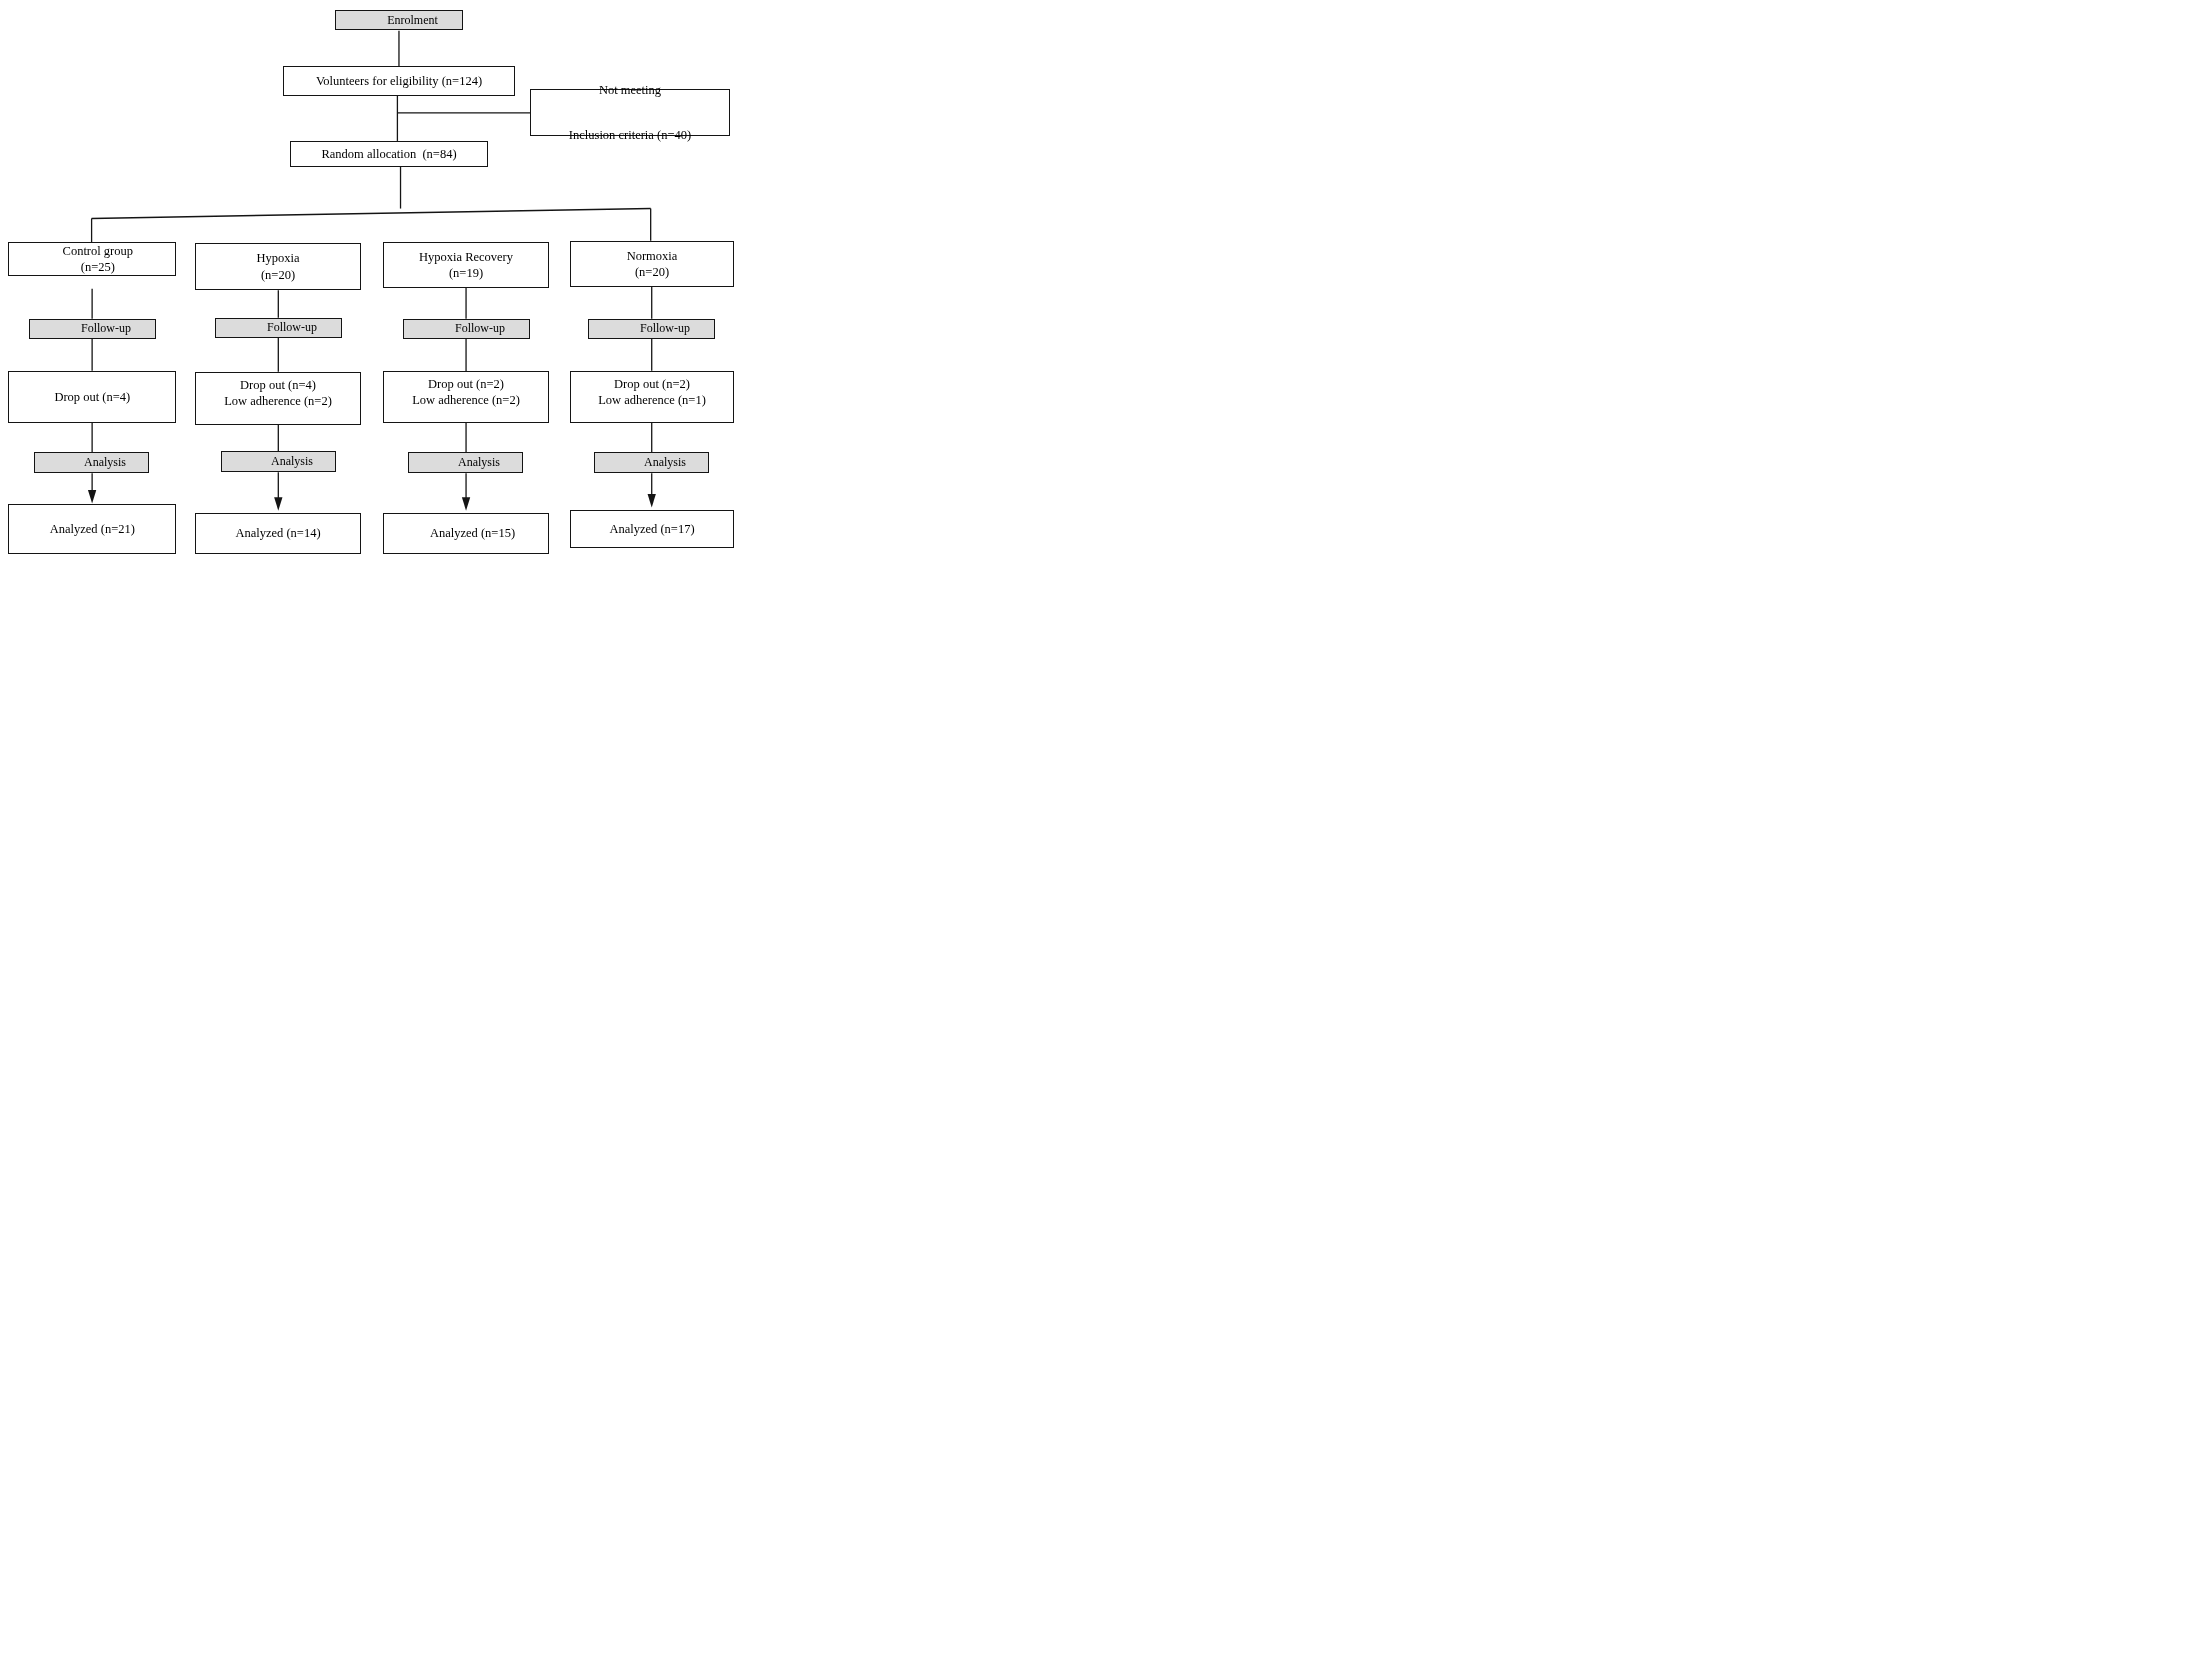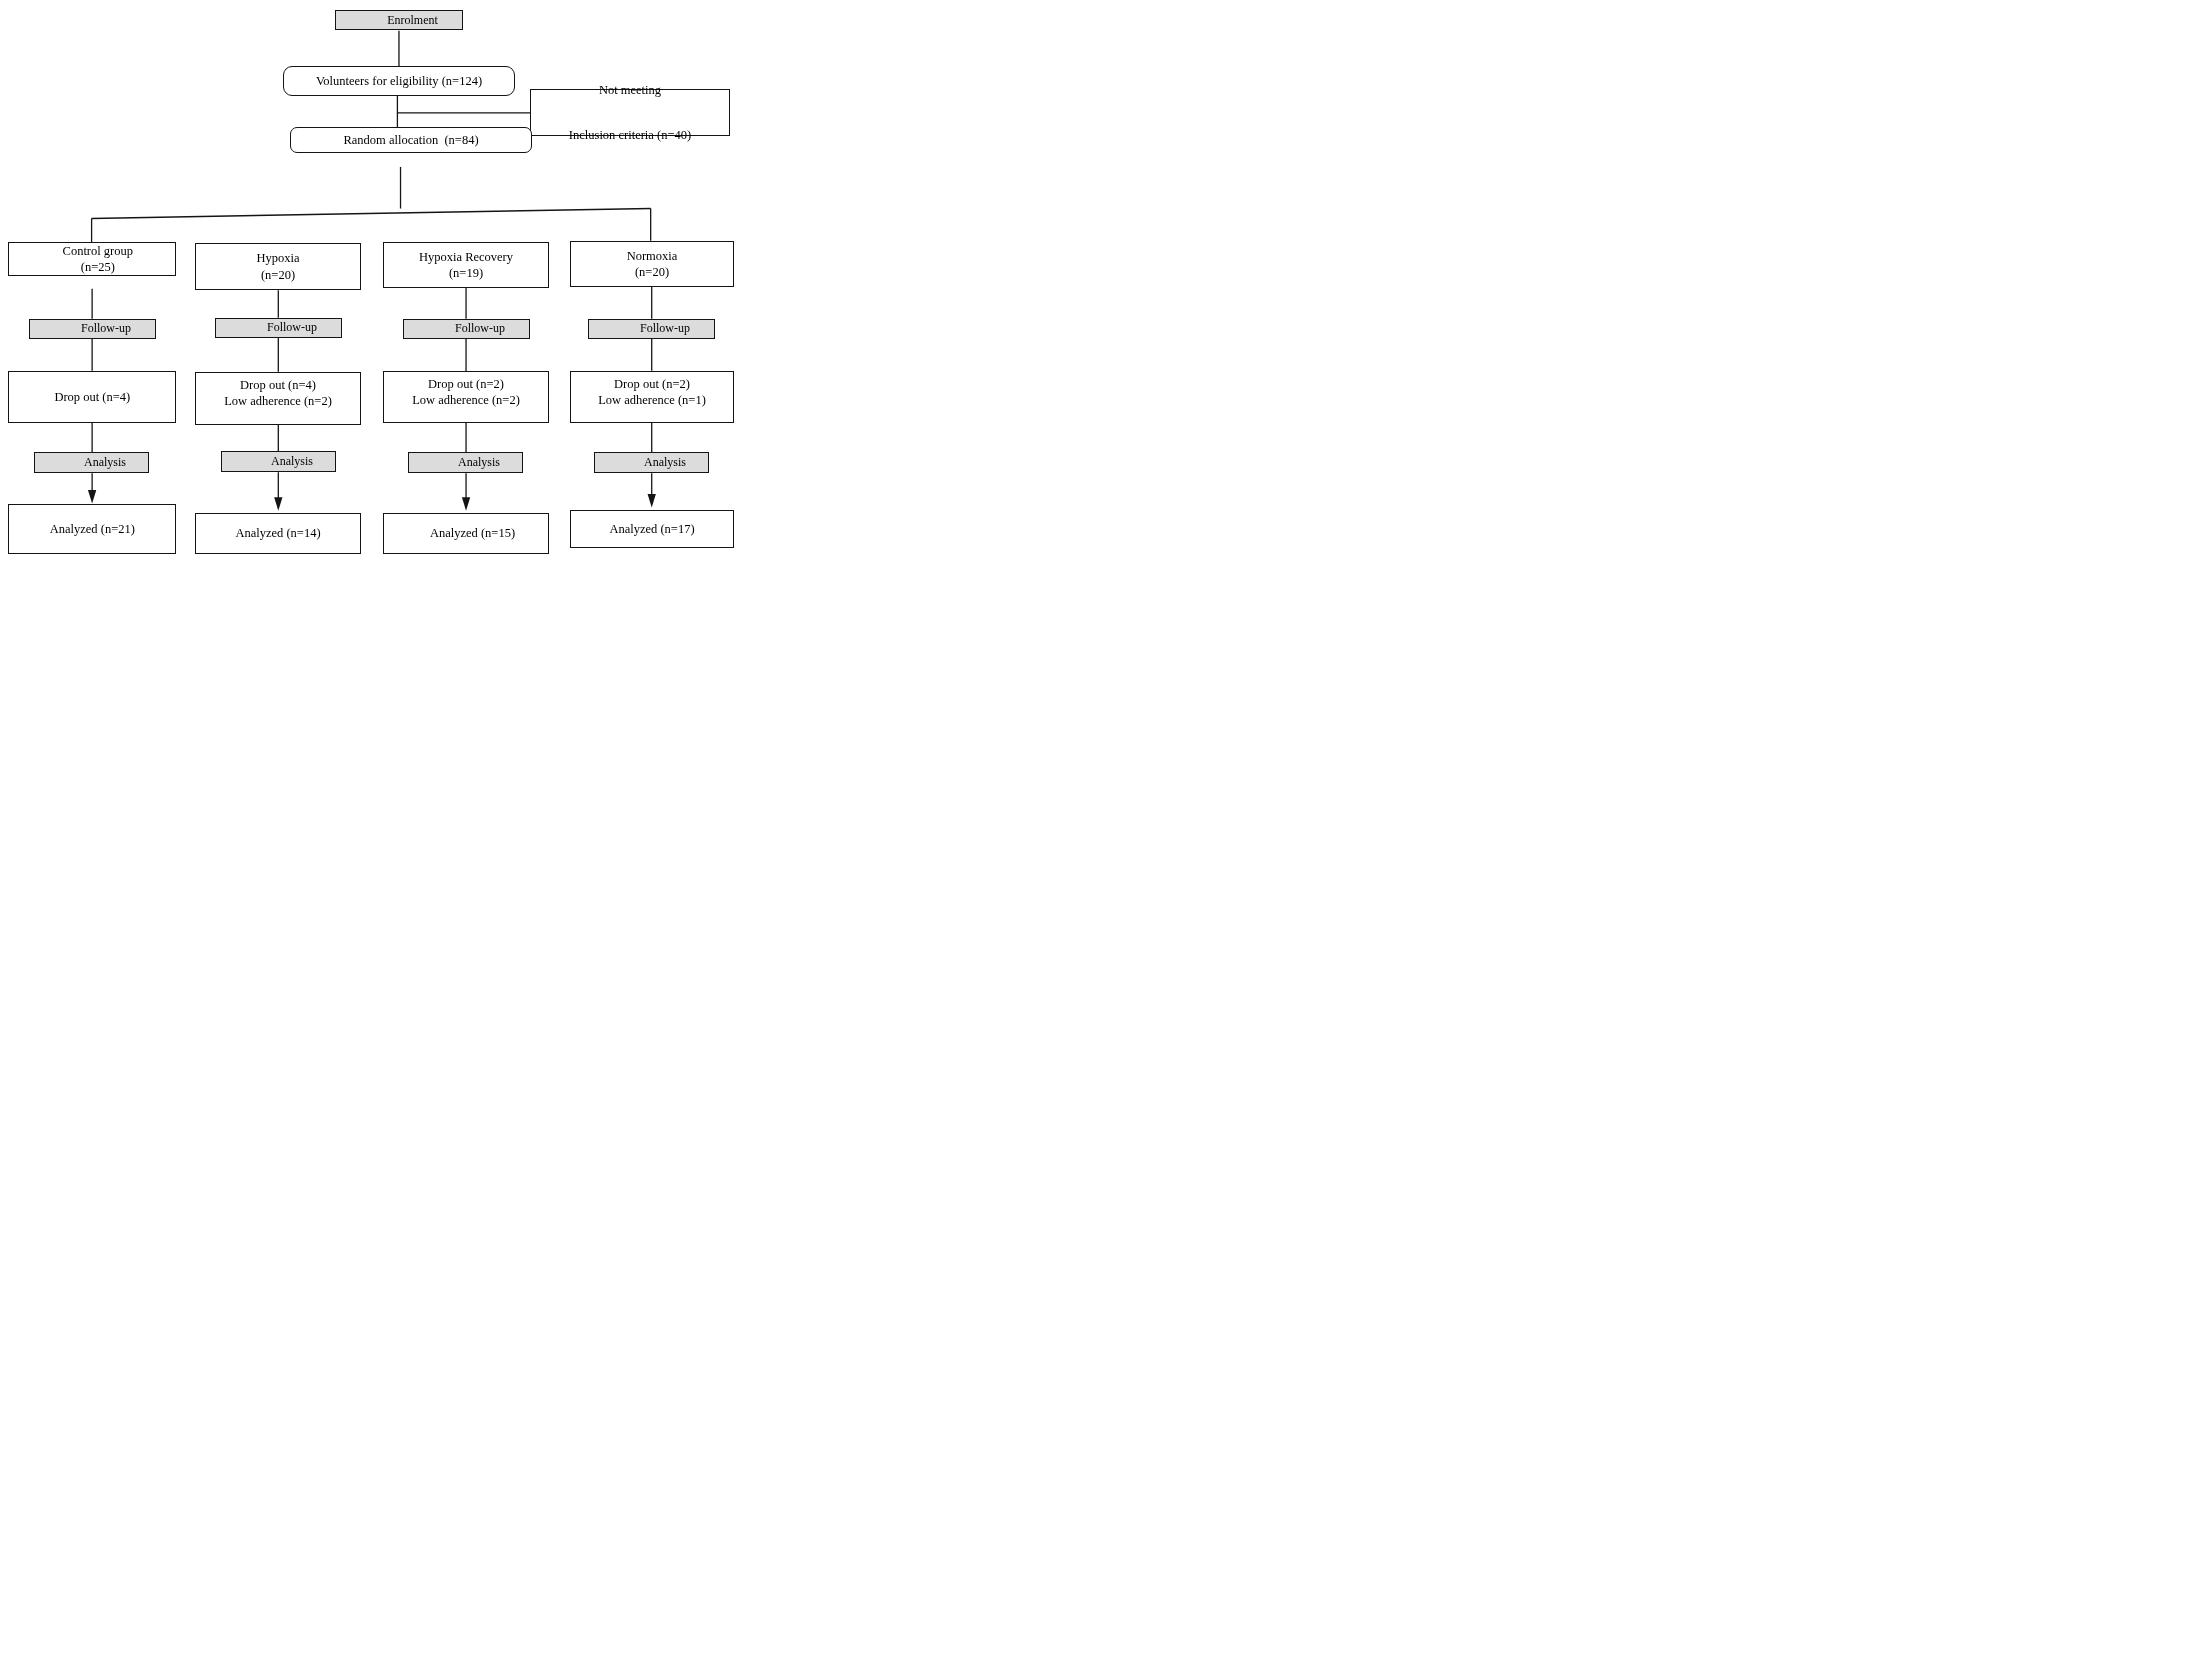--- a/index.html
+++ b/index.html
@@ -26,21 +26,21 @@
     display: flex;
     flex-direction: column;
     align-items: center;
     justify-content: center;
     text-align: center;
     font-size: 12.5px;
     line-height: 1.3;
     z-index: 1;
   }
   .gray { background: #dcdcdc; font-size: 12px; padding-left: 27px; }
-  .rounded { border-radius: 9px; }
+  .rounded { border-radius: 0; }
   .pad-b { padding-bottom: 10.4px; }
   .line { white-space: pre; }
 </style>
 </head>
 <body>
 
 <div class="stage">
 
   <svg class="connectors" viewBox="0 0 1413 1071" xmlns="http://www.w3.org/2000/svg">
 
@@ -84,21 +84,21 @@
 
   <div class="box rounded" style="left:283px; top:66px; width:232px; height:30px;">
     <div class="line">Volunteers for eligibility (n=124)</div>
   </div>
 
   <div class="box" style="left:530px; top:89px; width:200px; height:47px;gap:28px;">
     <div class="line">Not meeting</div>
     <div class="line">Inclusion criteria (n=40)</div>
   </div>
 
-  <div class="box" style="left:290px; top:127px; width:242px; height:26px;border-radius:7px;">
+  <div class="box" style="left:290px; top:141px; width:198px; height:26px;">
     <div class="line">Random allocation  (n=84)</div>
   </div>
 
   <div class="box" style="left:8.3px; top:242px; width:168px; height:34px;padding-left:11px;">
     <div class="line">Control group</div>
     <div class="line">(n=25)</div>
   </div>
   <div class="box gray" style="left:29px; top:319px; width:127px; height:20px;">
     <div class="line">Follow-up</div>
   </div>

